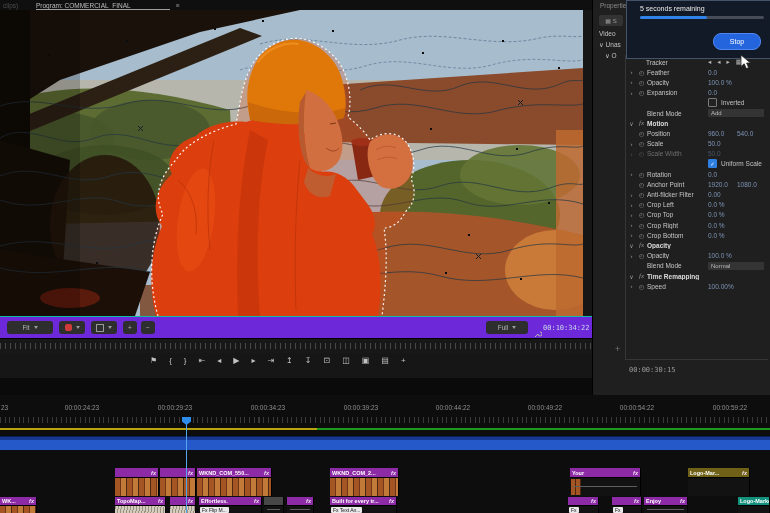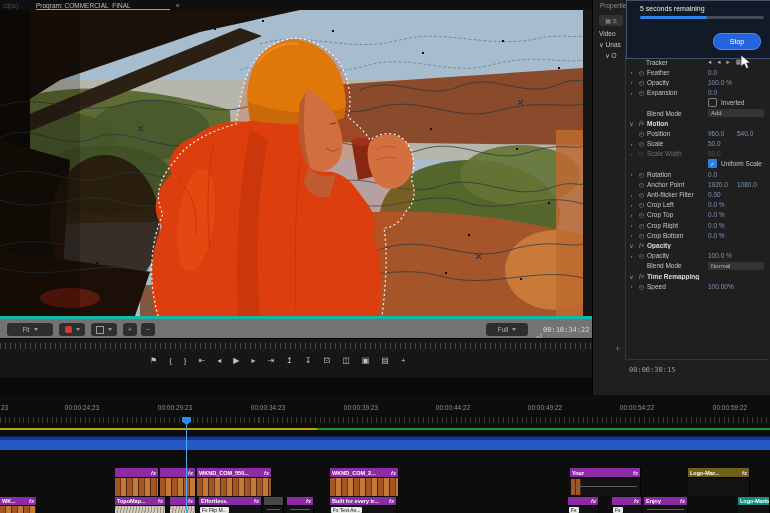--- a/index.html
+++ b/index.html
@@ -6,21 +6,21 @@
   body{width:770px;height:513px;background:#141414;overflow:hidden;position:relative;
        font-family:"Liberation Sans",sans-serif;color:#c6c6c6;}
   
   #monitor{position:absolute;left:0;top:0;width:592px;height:395px;background:#161616;}
   .tabbar{position:absolute;left:0;top:0;width:100%;height:10px;background:#0f0f0f;font-size:6.5px;color:#bdbdbd;}
   .tabfrag{position:absolute;left:3px;top:1.5px;color:#4e4e4e;}
   .tab{position:absolute;left:36px;top:1.5px;white-space:nowrap;}
   .tabunder{position:absolute;left:36px;top:8.5px;width:134px;height:1px;background:#9f9f9f;}
   .hamb{position:absolute;left:176px;top:1.5px;color:#8a8a8a;}
   .viewport{position:absolute;left:0;top:10px;width:583px;height:306px;background:#000;}
-  .mbar{position:absolute;left:0;top:316px;width:592px;height:22px;background:#737373;border-top:3px solid #14b8a6;}
+  .mbar{position:absolute;left:0;top:316px;width:592px;height:22px;background:#6d28d9;border-top:1px solid #14b8a6;}
   .chipbtn{position:absolute;top:4px;height:13px;background:#2e2e2e;border-radius:3px;color:#b5b5b5;
            font-size:6.5px;display:flex;align-items:center;justify-content:center;gap:4px;}
   .caret{width:0;height:0;border-left:2.5px solid transparent;border-right:2.5px solid transparent;border-top:3px solid #9a9a9a;}
   #fitSel{left:7px;width:46px;}
   #maskBtn{left:59px;width:26px;}
   .redsq{width:7px;height:7px;background:#cf3a3a;border-radius:2px;}
   #ovlBtn{left:91px;width:26px;}
   .sqico{width:6px;height:6px;border:1px solid #9a9a9a;}
   #plusBtn{left:123px;width:14px;}
   #minusBtn{left:141px;width:14px;}

